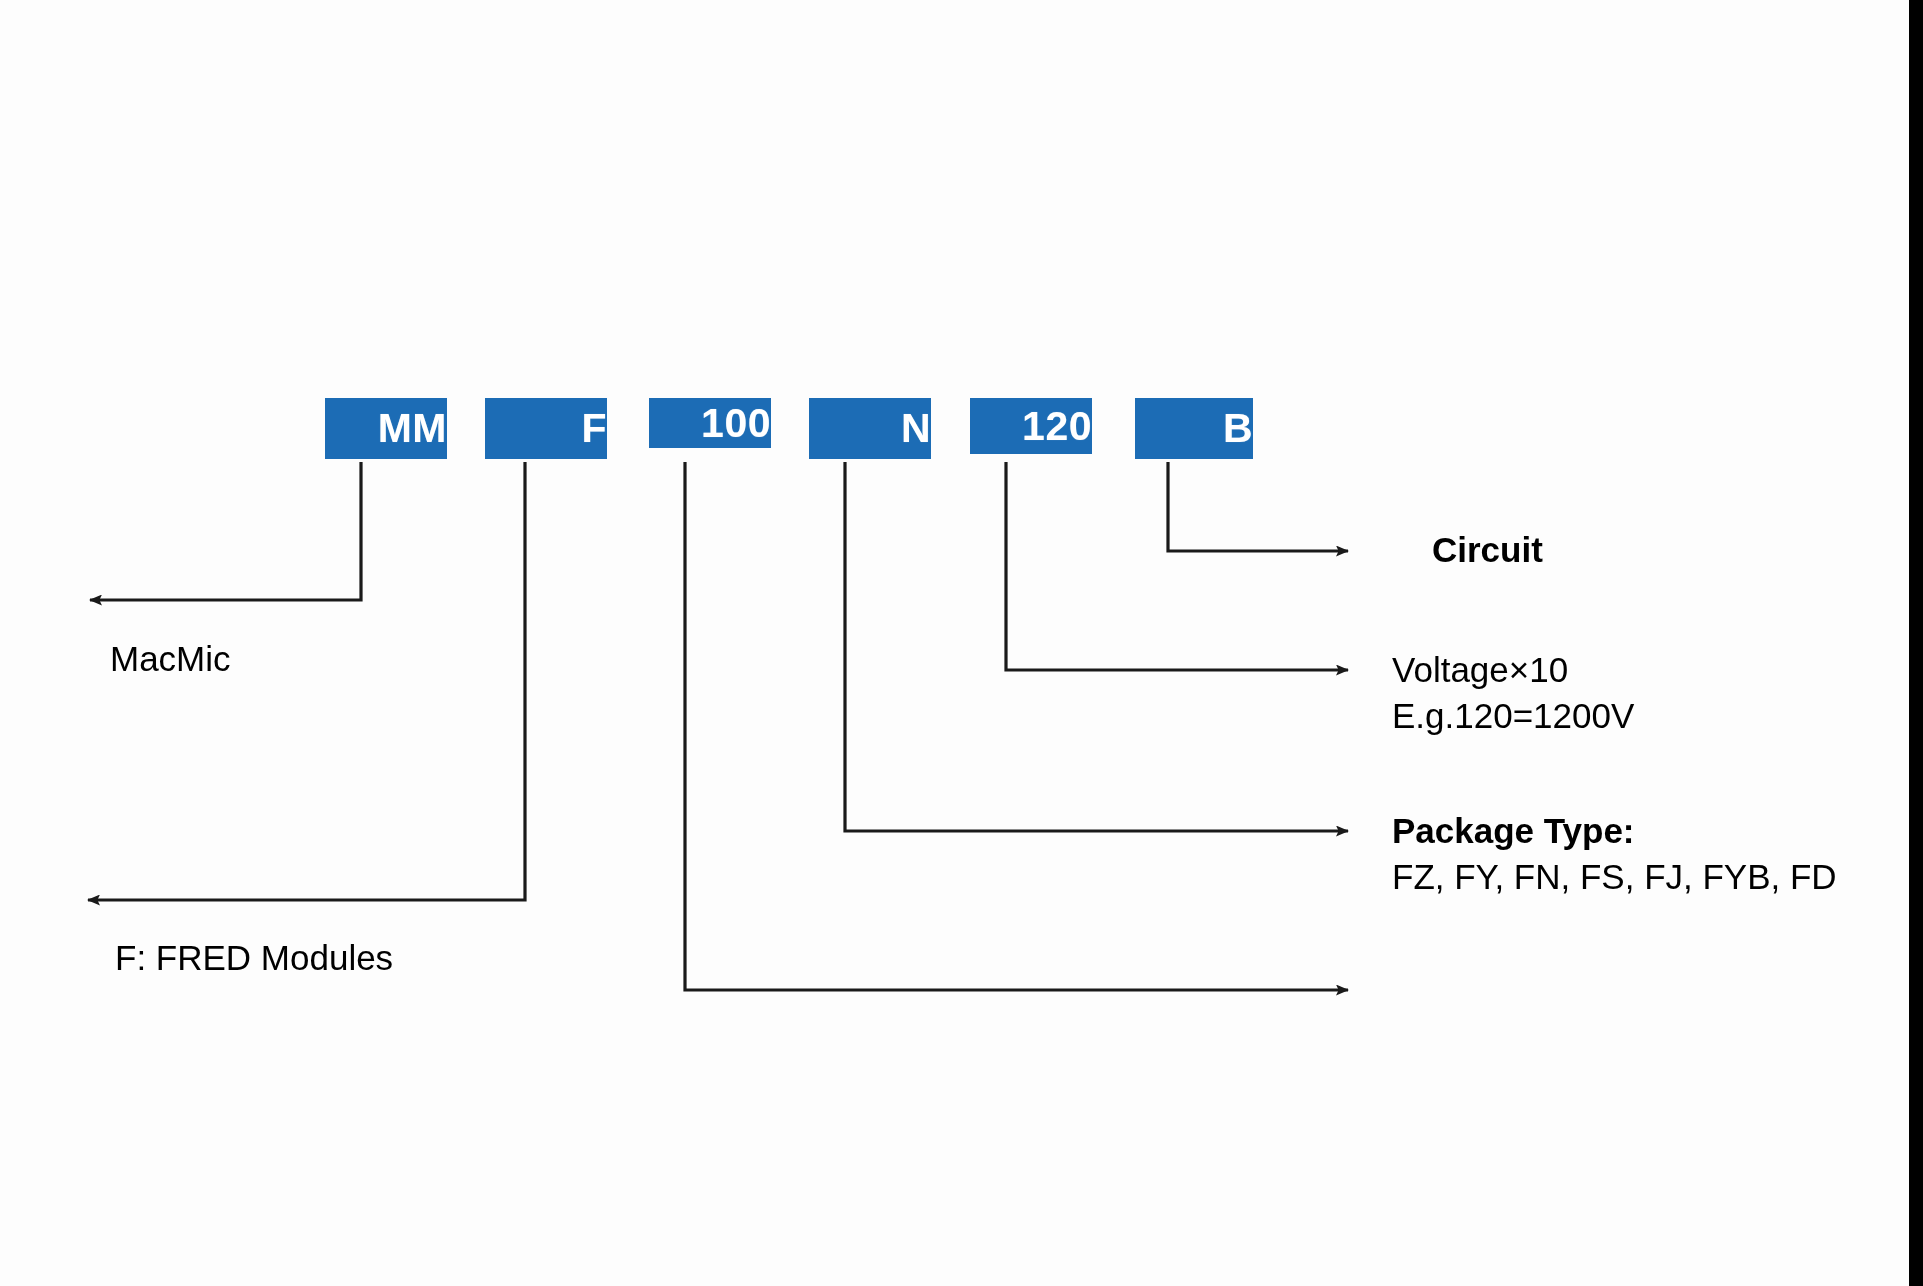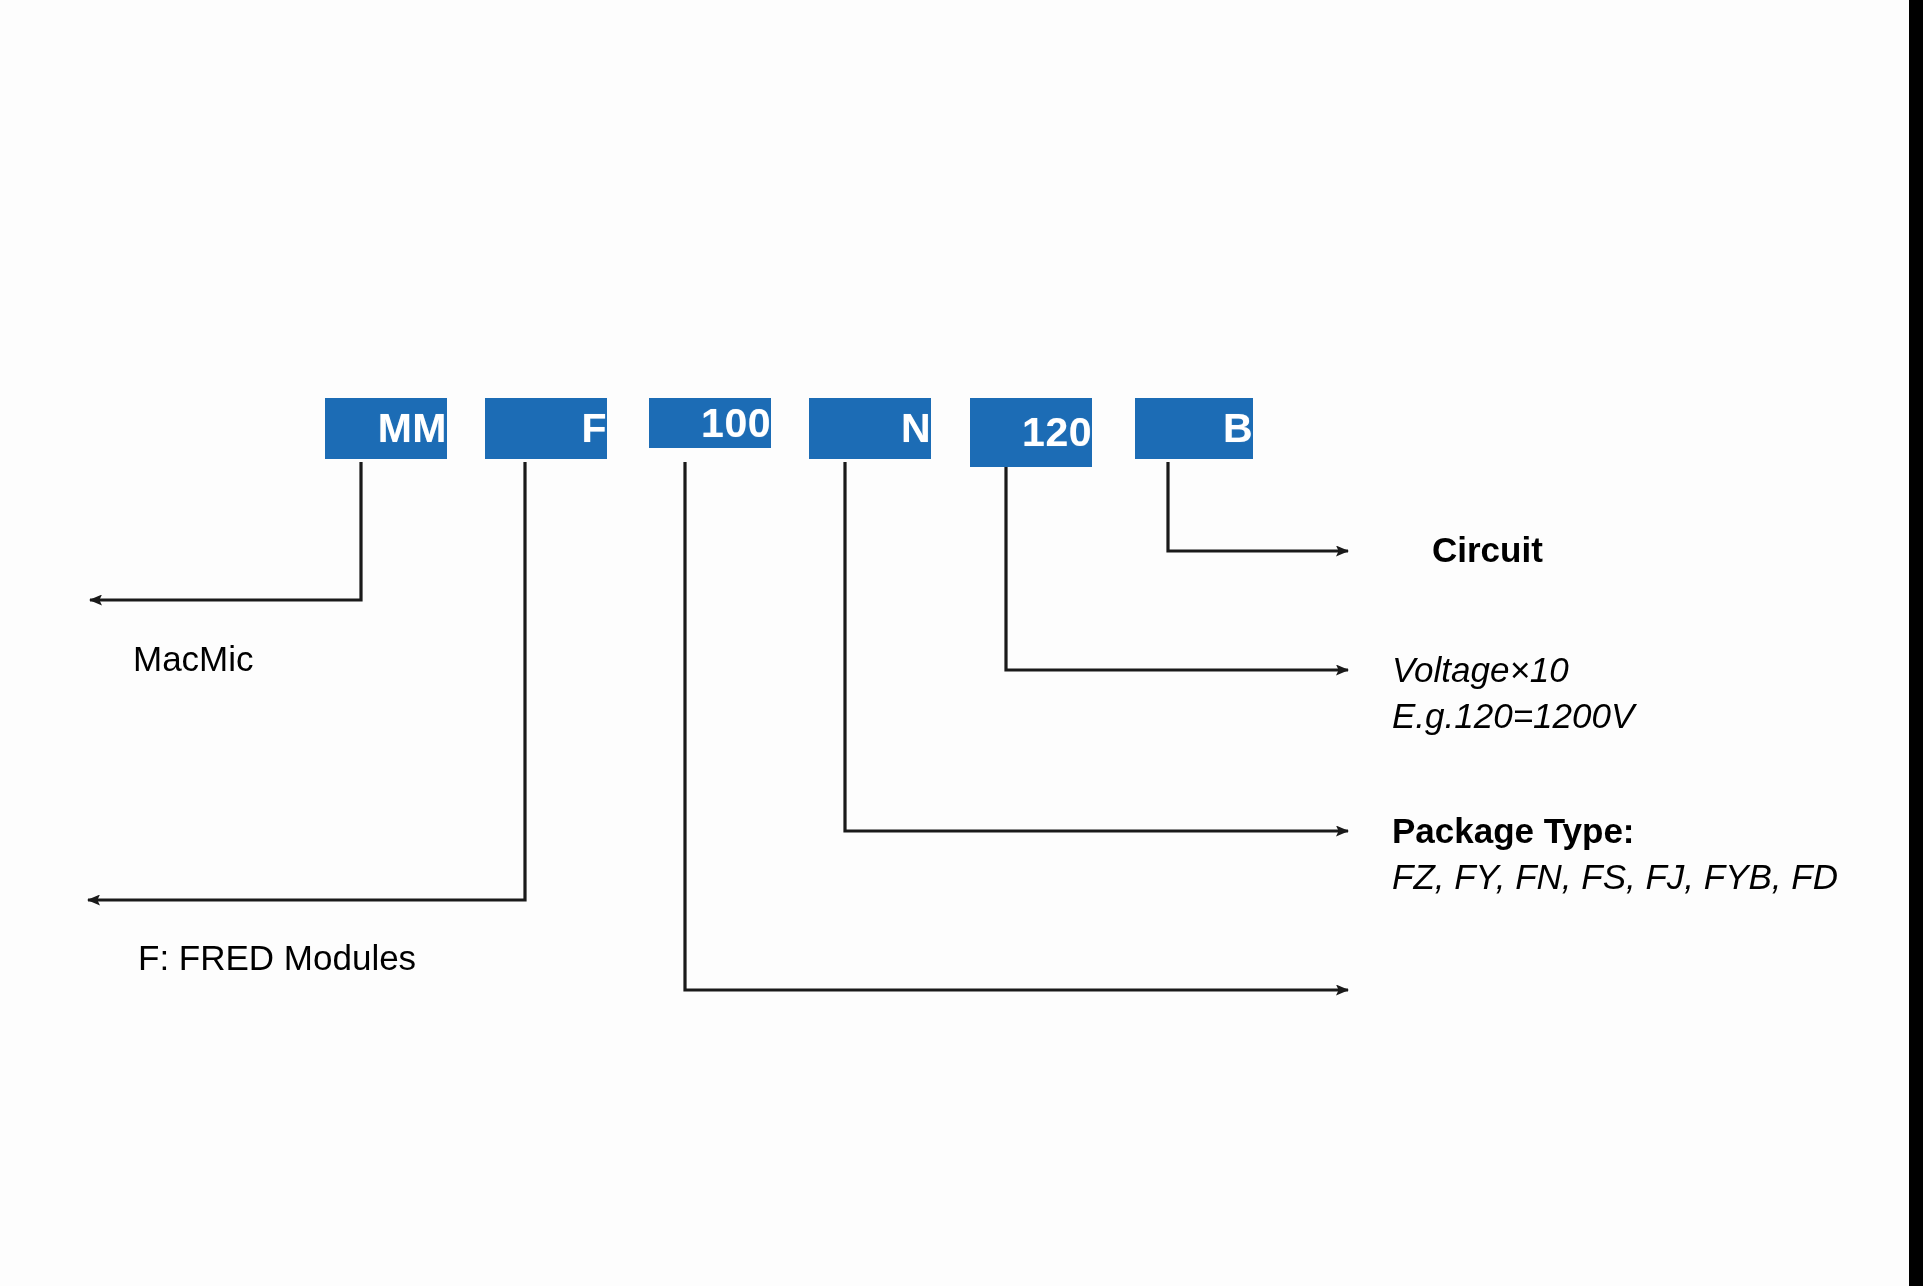--- a/index.html
+++ b/index.html
@@ -54,30 +54,28 @@
     line-height: 1.30;
     white-space: nowrap;
   }
   .label-bold {
     font-weight: bold;
     font-size: 35px;
   }
   .label-regular {
     font-weight: normal;
     font-size: 35px;
-    font-style: italic;
   }
   .left-label {
     position: absolute;
     color: #000000;
     font-weight: normal;
     font-size: 35px;
     white-space: nowrap;
     line-height: 1.3;
-    margin-left: 23px;
   }
   .sub {
     font-size: 0.62em;
     vertical-align: sub;
     line-height: 1;
   }
 </style>
 </head>
 <body>
 
@@ -127,21 +125,21 @@
   </div>
 
   <div class="code-box" style="left:624px; top:398px; width:122px; height:50px; background:#1C6CB5;">
     <span>100</span>
   </div>
 
   <div class="code-box" style="left:784px; top:398px; width:122px; height:61px; background:#1C6CB5;">
     <span>N</span>
   </div>
 
-  <div class="code-box" style="left:945px; top:398px; width:122px; height:69px; background:#1C6CB5;">
+  <div class="code-box" style="left:945px; top:398px; width:122px; height:56px; background:#1C6CB5;">
     <span>120</span>
   </div>
 
   <div class="code-box" style="left:1110px; top:398px; width:118px; height:61px; background:#1C6CB5;">
     <span>B</span>
   </div>
 
   <div class="left-label" style="left:110px; top:636px;">
     <span>MacMic</span>
   </div>

